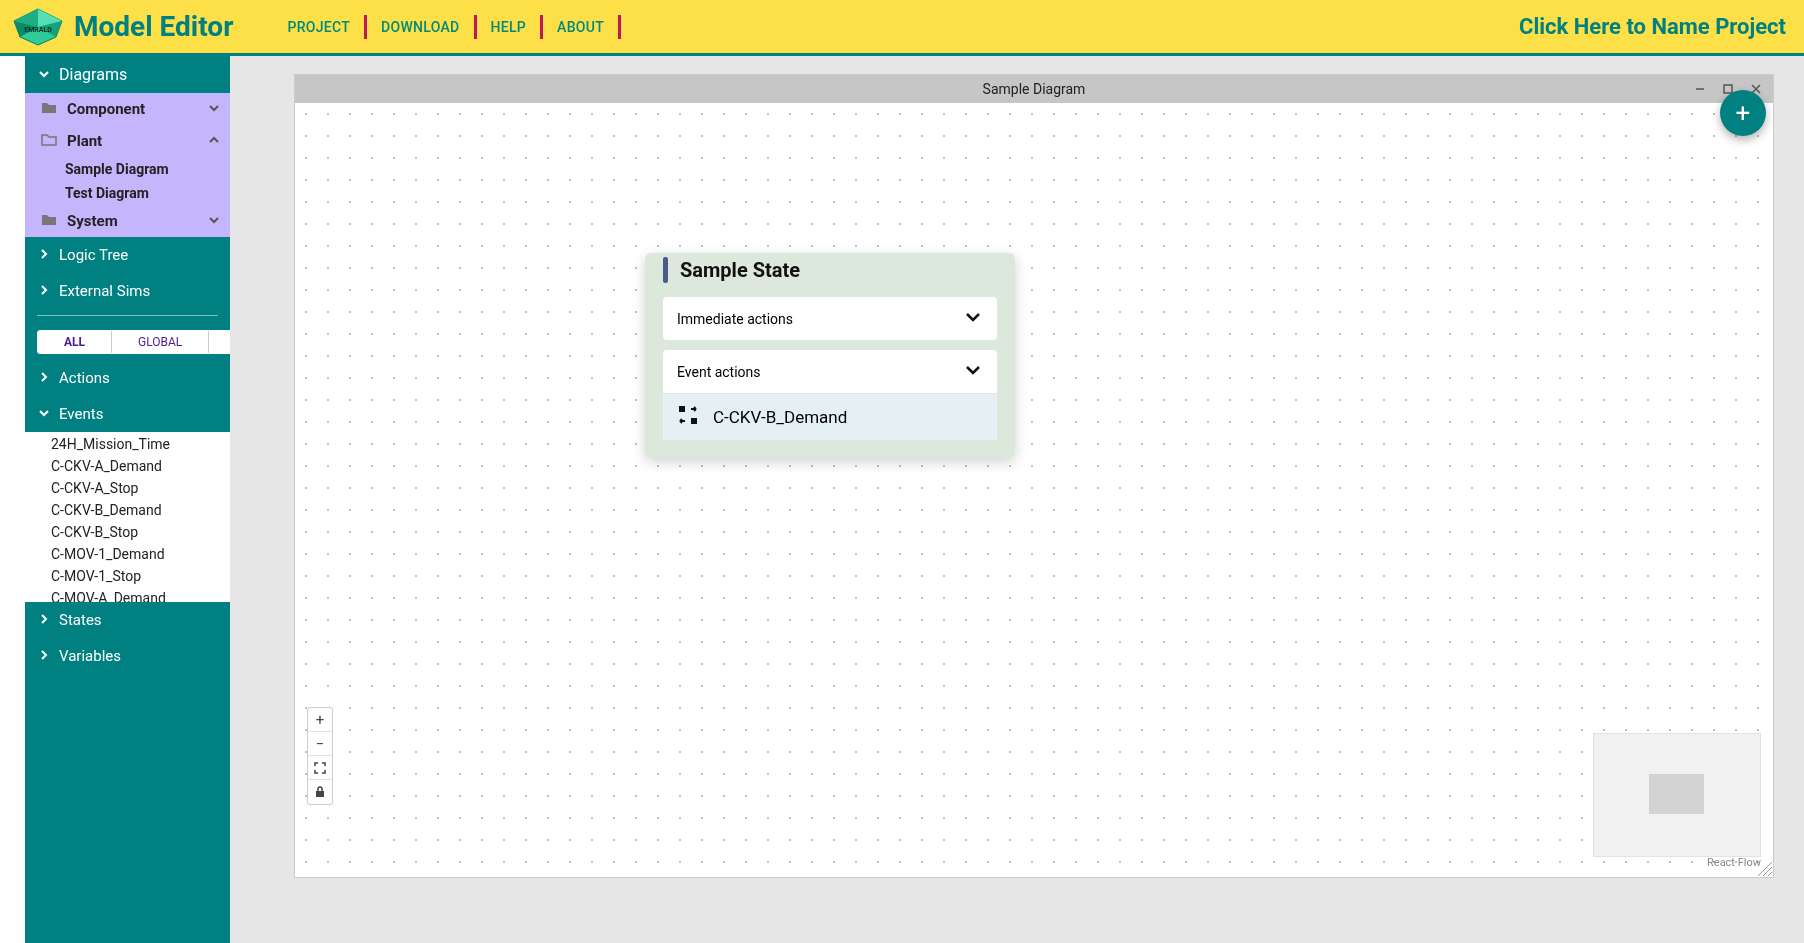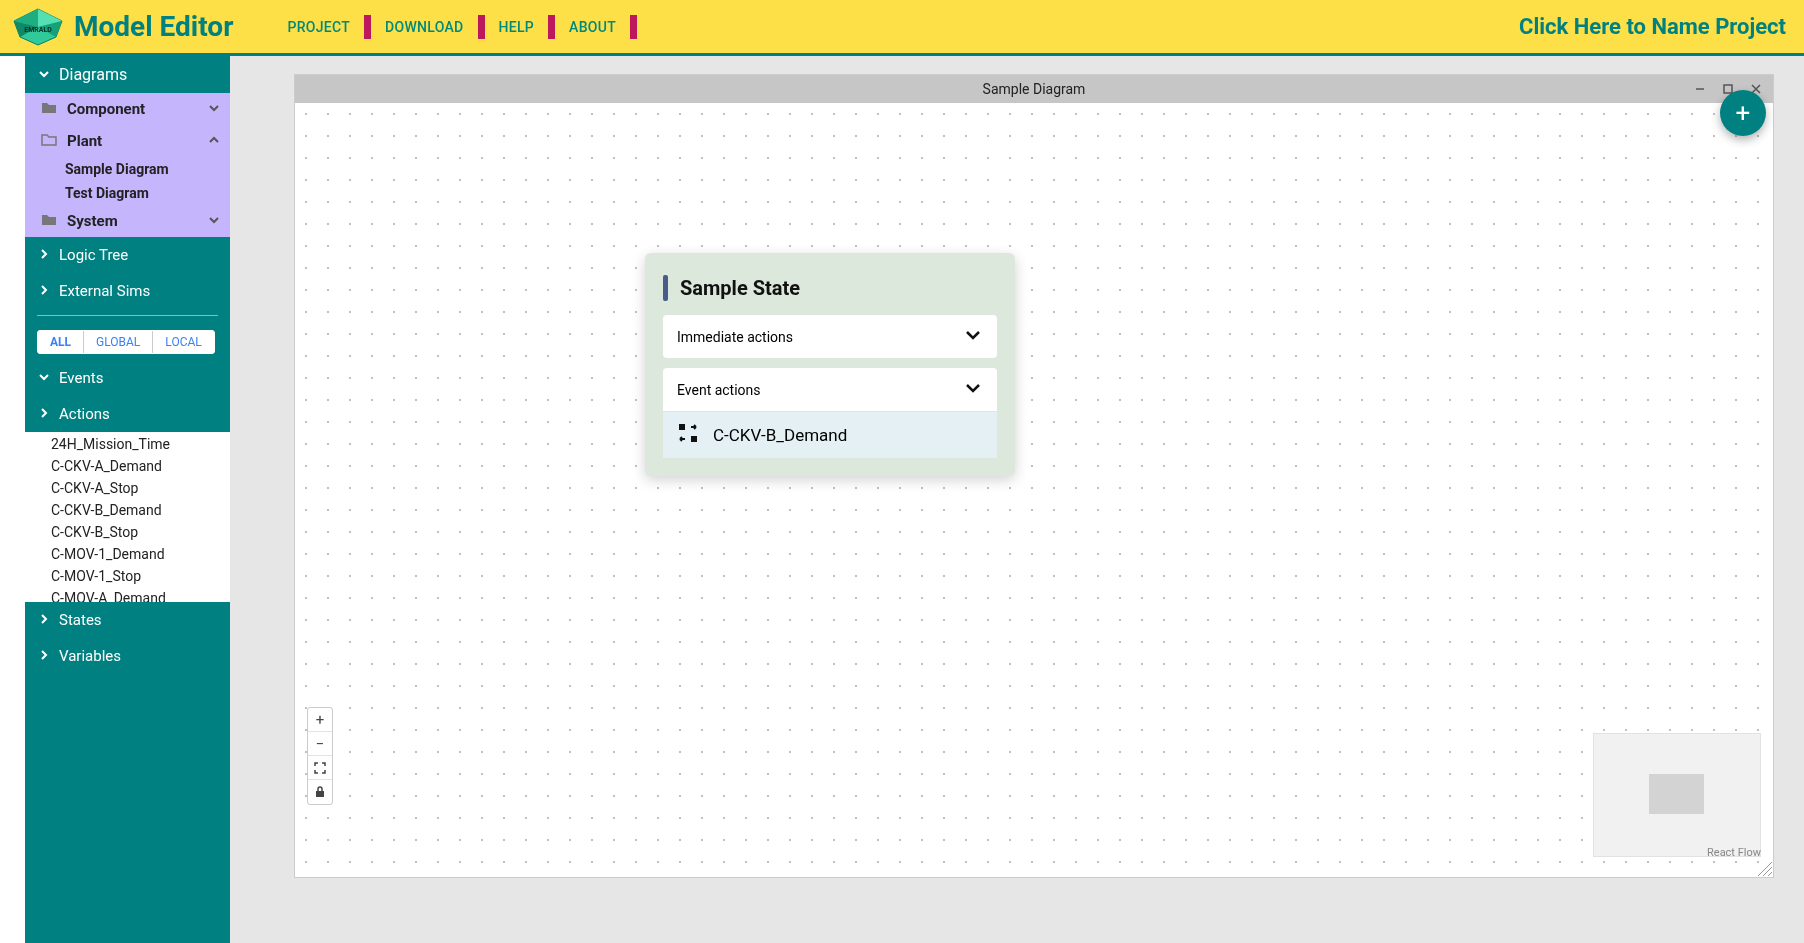--- a/index.html
+++ b/index.html
@@ -26,21 +26,21 @@
   }
   .logo {
     width:60px; height:40px; display:flex; align-items:center; justify-content:center;
   }
   .app-title {
     font-size:28px; font-weight:700; color:var(--teal); margin-left:6px; margin-right:40px;
   }
   .menu { display:flex; align-items:center; }
   .menu-item {
     color:var(--teal-text); font-size:14px; font-weight:500; letter-spacing:.3px;
-    padding:4px 14px; border-right:7px solid #be185d; cursor:pointer;
+    padding:4px 14px; border-right:3px solid #be185d; cursor:pointer;
   }
   .spacer { flex:1; }
   .project-name-link {
     color:var(--teal); font-size:22px; font-weight:700; cursor:pointer;
   }
 
   
   .body { flex:1; display:flex; min-height:0; }
 
   
@@ -66,21 +66,21 @@
   }
   .tree-row .ticon { width:18px; margin-right:8px; color:#666; }
   .tree-row .exp { margin-left:auto; }
   .tree-child { padding-left:40px; height:24px; display:flex; align-items:center; font-size:14px; cursor:pointer; }
 
   .filter-tabs {
     margin:8px 12px 6px; display:flex; background:#fff; border-radius:3px; overflow:hidden;
     width:fit-content; border:1px solid #fff;
   }
   .filter-tab {
-    font-size:12px; padding:4px 12px; color:#3b82f6; cursor:pointer; background:#fff;
+    font-size:12px; padding:4px 26px; color:#4c1d95; cursor:pointer; background:#fff;
     border-right:1px solid #ccc;
   }
   .filter-tab:last-child { border-right:none; }
   .filter-tab.active { font-weight:700; }
 
   .events-list {
     background:#fff; color:#222; height:170px; overflow-y:scroll;
     font-size:14px;
   }
   .events-list div { padding:4px 0 2px 26px; cursor:pointer; }
@@ -105,21 +105,21 @@
     background-size: 22px 22px;
   }
   .resize-handle {
     position:absolute; right:0; bottom:0; width:16px; height:16px;
   }
   .resize-handle svg { display:block; }
 
   
   .state-node {
     position:absolute; left:350px; top:150px; width:370px;
-    background:var(--lt-green-bg); border-radius:6px; padding:22px 18px 18px;
+    background:var(--lt-green-bg); border-radius:6px; padding:4px 18px 18px;
     box-shadow:0 4px 14px rgba(0,0,0,0.18);
   }
   .state-title-row { display:flex; align-items:center; gap:12px; margin-bottom:14px;}
   .state-color-chip { width:5px; height:26px; background:#4a5a8a; border-radius:2px; }
   .state-title { font-size:20px; font-weight:700; color:#111; }
   .acc {
     background:#fff; border-radius:4px; margin-top:10px;
   }
   .acc-head {
     display:flex; align-items:center; justify-content:space-between;
@@ -141,21 +141,21 @@
   .zoom-btn:last-child { border-bottom:none; }
 
   
   .minimap {
     position:absolute; right:12px; bottom:20px; width:168px; height:124px;
     background:#f1f1f1; border:1px solid #e2e2e2;
   }
   .minimap .node-thumb {
     position:absolute; left:55px; top:40px; width:55px; height:40px; background:#d3d3d3;
   }
-  .reactflow-tag { position:absolute; right:12px; bottom:18px; font-size:11px; color:#888;}
+  .reactflow-tag { position:absolute; right:12px; bottom:8px; font-size:11px; color:#888;}
 
   
   .fab {
     position:absolute; right:38px; top:34px; width:46px; height:46px; border-radius:50%;
     background:var(--teal); color:#fff; display:flex; align-items:center; justify-content:center;
     font-size:26px; cursor:pointer; box-shadow:0 4px 10px rgba(0,0,0,.3);
   }
 
   
   .events-list::-webkit-scrollbar { width:14px; }
@@ -267,33 +267,33 @@
 
     <div class="filter-tabs">
       <div class="filter-tab active">ALL</div>
       <div class="filter-tab">GLOBAL</div>
       <div class="filter-tab">LOCAL</div>
     </div>
 
     <div class="side-section">
       <span class="chev">
         <svg width="12" height="12" viewBox="0 0 12 12">
+            <path d="M4 2l4 4-4 4" stroke="#fff" stroke-width="2" fill="none"></path>
+          </svg>
+      </span>
+      <span>Actions</span>
+    </div>
+
+    <div class="side-section">
+      <span class="chev">
+        <svg width="12" height="12" viewBox="0 0 12 12">
             <path d="M2 4l4 4 4-4" stroke="#fff" stroke-width="2" fill="none"></path>
           </svg>
       </span>
       <span>Events</span>
-    </div>
-
-    <div class="side-section">
-      <span class="chev">
-        <svg width="12" height="12" viewBox="0 0 12 12">
-            <path d="M4 2l4 4-4 4" stroke="#fff" stroke-width="2" fill="none"></path>
-          </svg>
-      </span>
-      <span>Actions</span>
     </div>
 
     <div class="events-list">
       <div>24H_Mission_Time</div>
       <div>C-CKV-A_Demand</div>
       <div>C-CKV-A_Stop</div>
       <div>C-CKV-B_Demand</div>
       <div>C-CKV-B_Stop</div>
       <div>C-MOV-1_Demand</div>
       <div>C-MOV-1_Stop</div>

